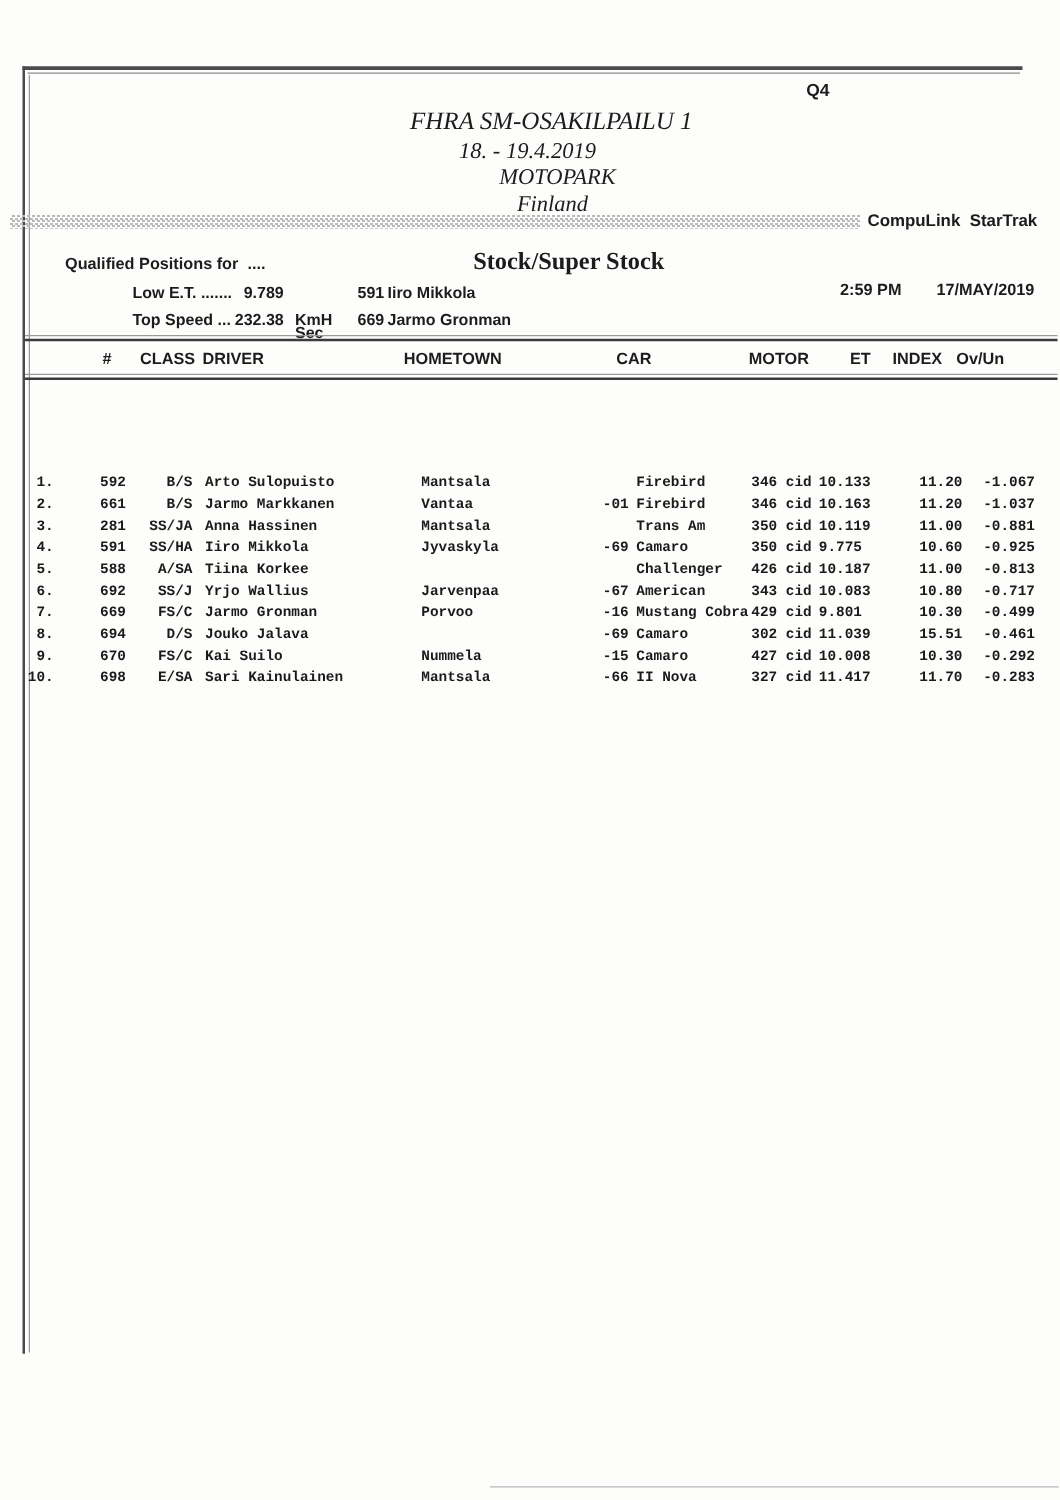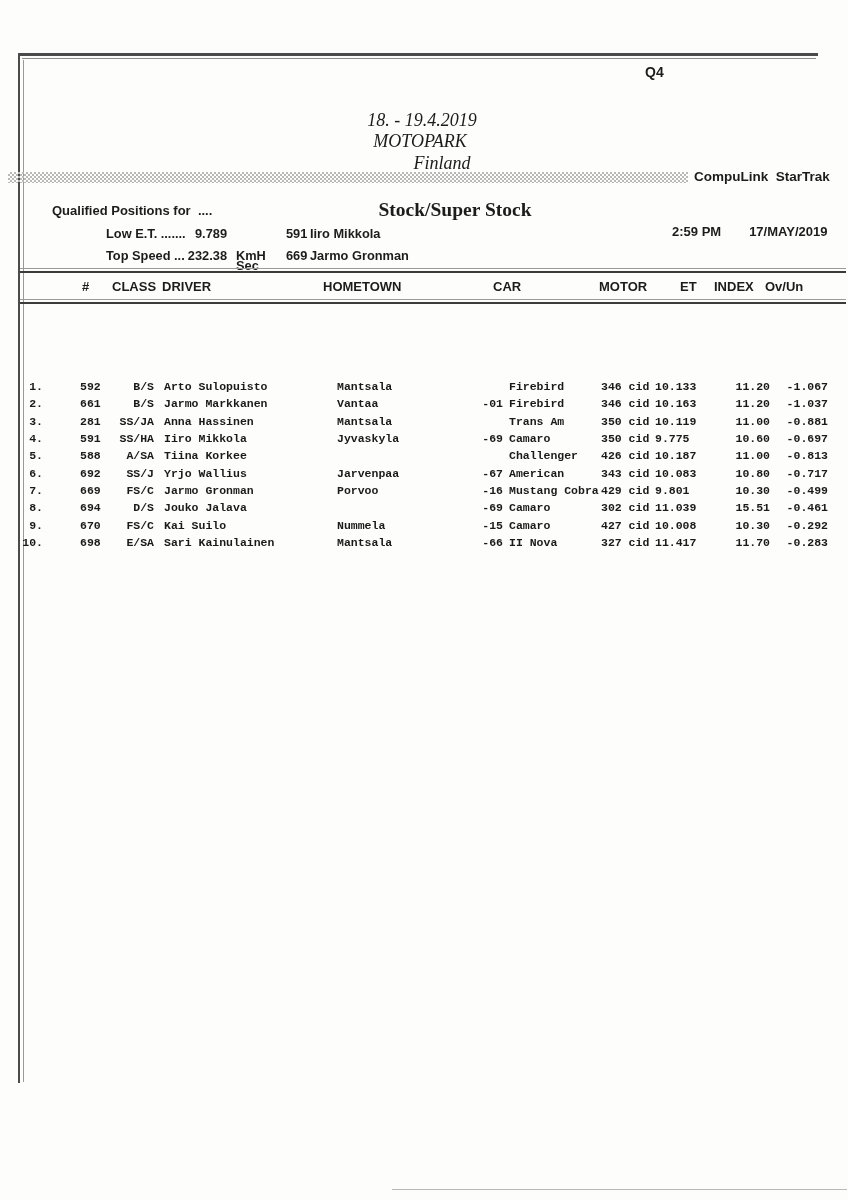--- a/index.html
+++ b/index.html
@@ -19,21 +19,21 @@
   .top2{left:22px;top:58px;width:794px;height:1.2px;background:#8c8c8c;}
   .left1{left:18px;top:53px;width:2px;height:1030px;}
   .left2{left:23px;top:60px;width:1px;height:1022px;background:#999;}
   .bottomfaint{left:392px;top:1189px;width:455px;height:1.2px;background:#b7b7b7;}
 
   
   .q4{left:645px;top:64px;font-size:14px;font-weight:600;}
   .ital{font-family:"Liberation Serif", serif;font-style:italic;transform:translateX(-50%);}
   .t-event{left:441px;top:86px;font-size:20px;}
   .t-dates{left:422px;top:110px;font-size:18px;}
-  .t-venue{left:420px;top:131px;font-size:18px;}
+  .t-venue{left:446px;top:131px;font-size:18px;}
   .t-country{left:442px;top:153px;font-size:18px;}
 
   .halftone{
     left:8px;top:172px;width:680px;height:11px;
     background-image:conic-gradient(#b9b9b9 25%, transparent 0 50%, #b9b9b9 0 75%, transparent 0);
     background-size:4px 4px;
   }
   .brand{left:694px;top:169px;font-size:13.5px;font-weight:700;}
 
   
@@ -95,20 +95,21 @@
 
 <div class="page">
 
   <div class="ln top1"></div>
   <div class="ln top2"></div>
   <div class="ln left1"></div>
   <div class="ln left2"></div>
   <div class="ln bottomfaint"></div>
 
   <div class="abs q4">Q4</div>
+  <div class="abs ital t-event">FHRA SM-OSAKILPAILU 1</div>
   <div class="abs ital t-dates">18. - 19.4.2019</div>
   <div class="abs ital t-venue">MOTOPARK</div>
   <div class="abs ital t-country">Finland</div>
 
   <div class="abs halftone"></div>
   <div class="abs brand">CompuLink  StarTrak</div>
 
   <div class="abs qual">Qualified Positions for  ....</div>
   <div class="abs classtitle">Stock/Super Stock</div>
 
@@ -189,21 +190,21 @@
         <span class="cell c-rank">4.</span>
         <span class="cell c-num">591</span>
         <span class="cell c-class">SS/HA</span>
         <span class="cell c-driver">Iiro Mikkola</span>
         <span class="cell c-home">Jyvaskyla</span>
         <span class="cell c-year">-69</span>
         <span class="cell c-car">Camaro</span>
         <span class="cell c-motor">350 cid</span>
         <span class="cell c-et">9.775</span>
         <span class="cell c-index">10.60</span>
-        <span class="cell c-ovun">-0.697</span>
+        <span class="cell c-ovun">-0.925</span>
       </div>
       <div class="trow" style="top: 69.36px;">
         <span class="cell c-rank">5.</span>
         <span class="cell c-num">588</span>
         <span class="cell c-class">A/SA</span>
         <span class="cell c-driver">Tiina Korkee</span>
         <span class="cell c-home"></span>
         <span class="cell c-year"></span>
         <span class="cell c-car">Challenger</span>
         <span class="cell c-motor">426 cid</span>

